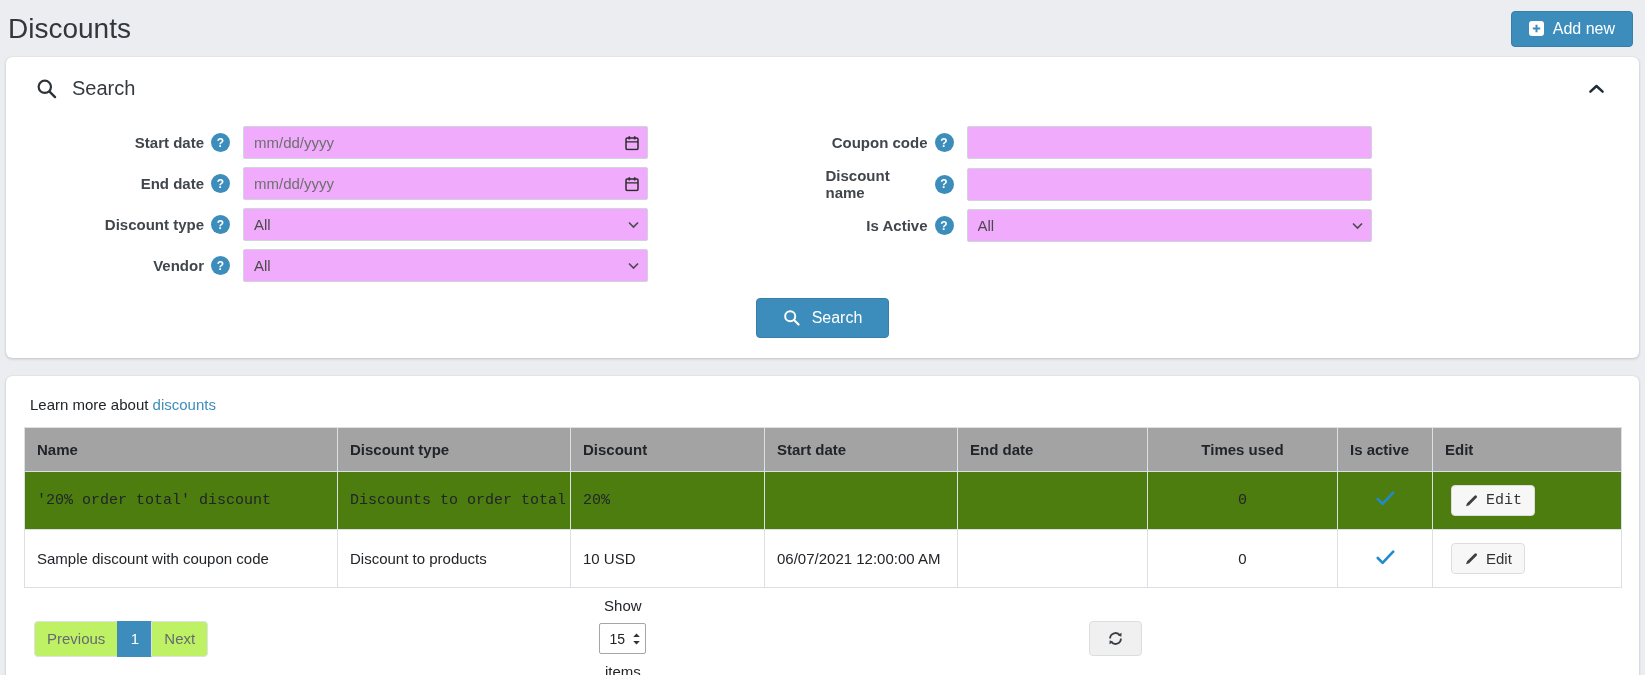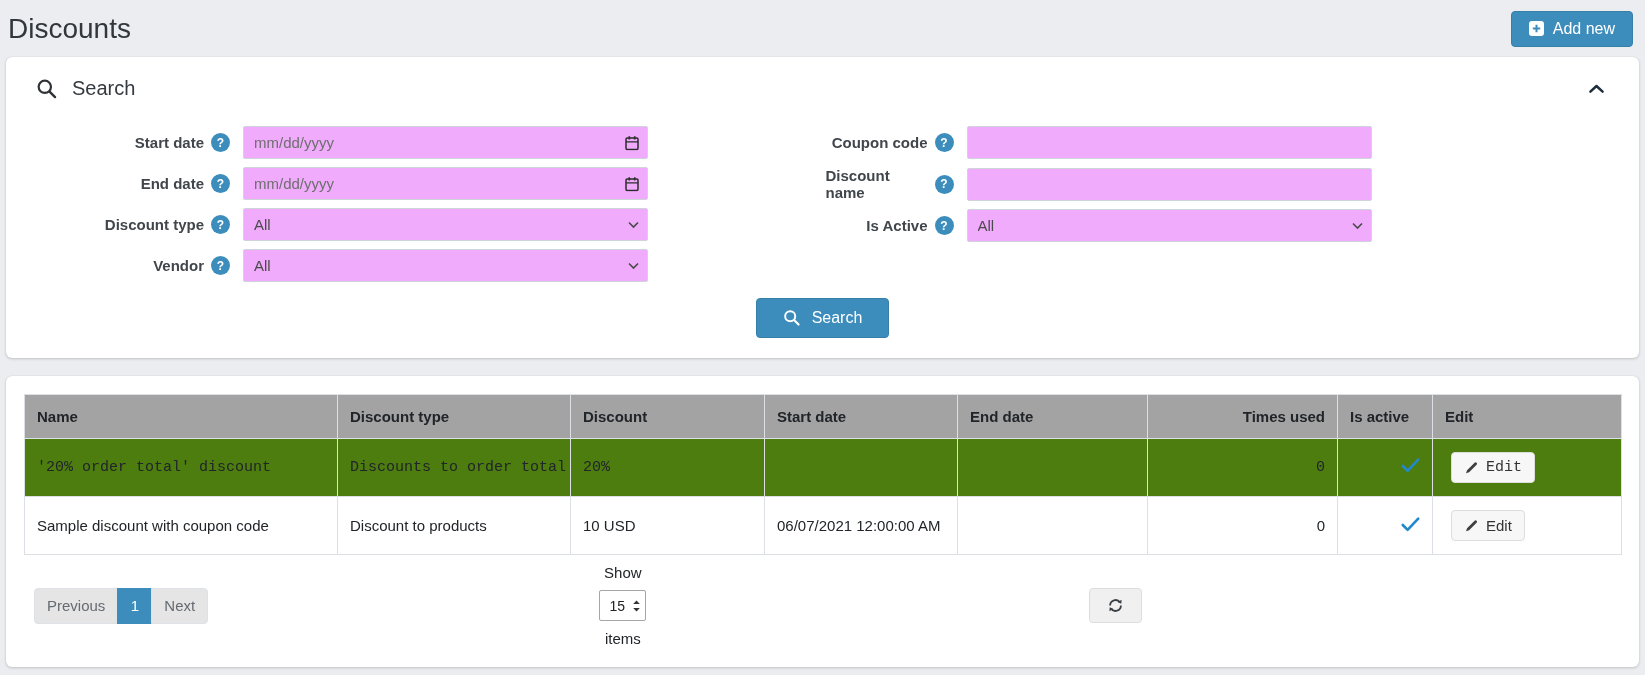--- a/index.html
+++ b/index.html
@@ -51,34 +51,34 @@
     height:40px;padding:0 26px;font-size:16px;font-family:inherit;display:inline-flex;align-items:center;gap:11px;cursor:pointer;}
   
   .list-card{margin-top:18px;padding:18px 18px 20px 18px;}
   .learn{margin:2px 0 14px 6px;font-size:15px;color:#212529;}
   .learn a{color:var(--link);text-decoration:none;cursor:pointer;}
   table{width:100%;border-collapse:collapse;table-layout:fixed;}
   th,td{border:1px solid #dcdfe3;font-size:15px;padding:13px 12px;text-align:left;
     overflow:hidden;white-space:nowrap;color:#212529;}
   th{font-weight:700;background:#a3a3a3;}
   tr.odd td{background:#4d7c0f;font-family:Liberation Mono, monospace;}
-  .center{text-align:right;}
+  .center{text-align:center;}
   .check-icon{color:var(--check);display:inline-flex;}
   .btn-edit{background:#f7f7f7;border:1px solid #ddd;border-radius:4px;color:#333;
     font-size:15px;font-family:inherit;padding:6px 12px;display:inline-flex;align-items:center;gap:8px;cursor:pointer;}
   td.edit-cell{padding-left:18px;}
   
   .footer-row{display:flex;align-items:center;margin-top:9px;}
   .sec1{width:25%;display:flex;}
   .sec2{width:25%;display:flex;justify-content:center;align-items:center;gap:9px;flex-direction:column;}
   .sec3{width:30%;text-align:center;font-size:15px;color:#212529;}
   .sec4{width:20%;display:flex;justify-content:flex-end;}
   .pager{display:inline-flex;margin-left:10px;}
   .page-btn{height:36px;display:inline-flex;align-items:center;justify-content:center;
-    padding:12px 12px;border:1px solid #dee2e6;background:#e5e5e5;color:#656b70;
+    padding:12px 12px;border:1px solid #dee2e6;background:#bef264;color:#656b70;
     font-size:15px;font-family:inherit;cursor:pointer;}
   .page-btn + .page-btn{margin-left:-1px;}
   .page-btn.first{border-radius:4px 0 0 4px;}
   .page-btn.last{border-radius:0 4px 4px 0;}
   .page-btn.active{background:var(--accent);border-color:var(--accent);color:#fff;width:35px;padding:0;}
   .size-wrap{position:relative;width:47px;}
   select.size{width:100%;height:31px;border:1px solid #a6a6a6;border-radius:2px;background:#fff;
     appearance:none;-webkit-appearance:none;font-size:14px;font-family:inherit;padding:0 16px 0 9px;color:#222;}
   .size-caret{position:absolute;right:5px;top:50%;transform:translateY(-50%);display:flex;pointer-events:none;}
   .btn-refresh{width:53px;height:35px;background:#f0f0f0;border:1px solid #ddd;border-radius:4px;
@@ -234,20 +234,24 @@
             <circle cx="8" cy="8" r="5.6" stroke="#fff" stroke-width="2.2" fill="none"></circle>
             <path d="M12.3 12.3L17.3 17.3" stroke="#fff" stroke-width="2.4" stroke-linecap="round"></path>
           </svg>
       </span>
       <span>Search</span>
     </button>
   </div>
 </div>
 
 <div class="card list-card">
+  <div class="learn">
+    <span>Learn more about</span>
+    <a>discounts</a>
+  </div>
 
   <table>
     <colgroup>
       <col style="width:313px">
         <col style="width:233px">
         <col style="width:194px">
         <col style="width:193px">
       <col style="width:190px">
         <col style="width:190px">
         <col style="width:95px">

